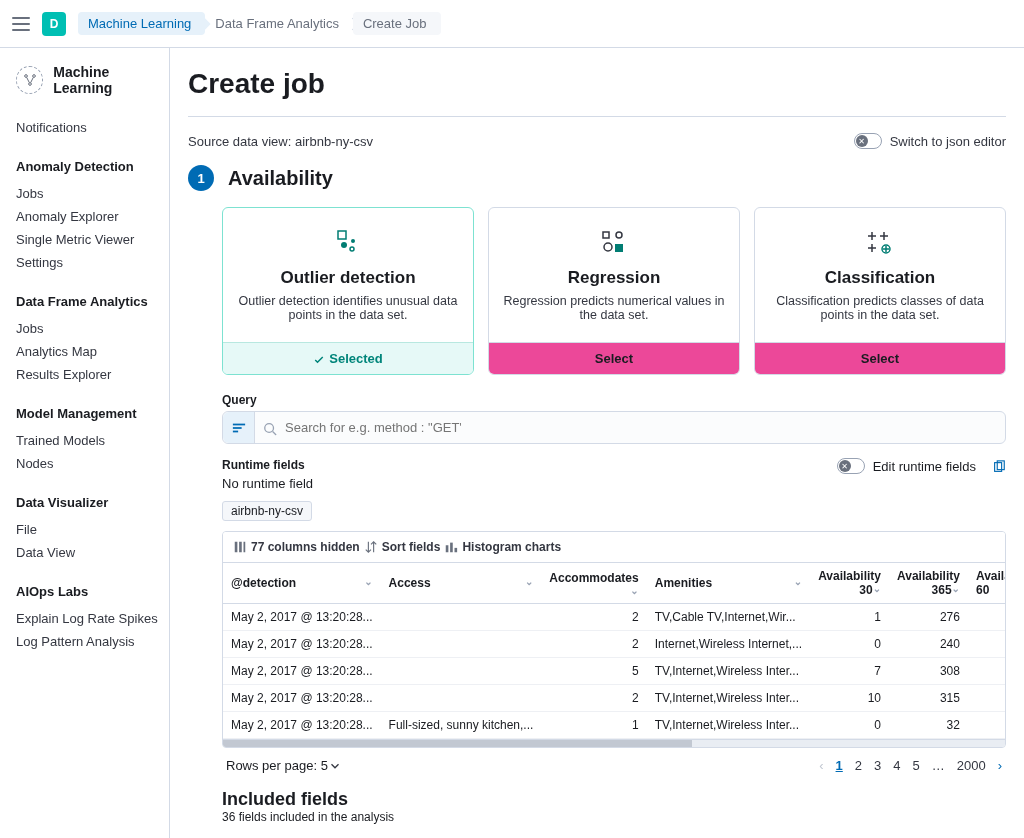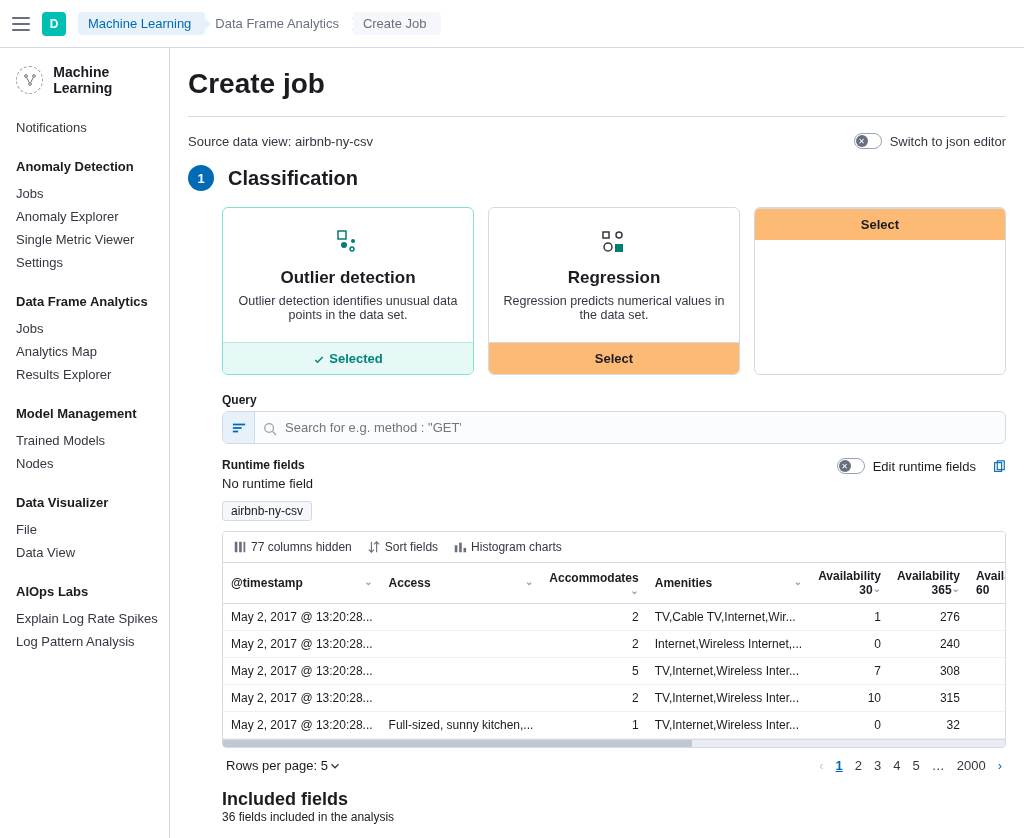--- a/index.html
+++ b/index.html
@@ -35,38 +35,38 @@
   .step-num { width:26px; height:26px; border-radius:50%; background:#006bb4; color:#fff; display:flex; align-items:center; justify-content:center; font-weight:600; font-size:13px; }
   .step-title { font-size:20px; font-weight:700; }
 
   .step-body { padding-left: 34px; }
   .cards { display:flex; gap:14px; margin-bottom:18px; }
   .card { flex:1; border:1px solid #d3dae6; border-radius:6px; overflow:hidden; cursor:pointer; background:#fff; }
   .card-body { padding:20px 14px; text-align:center; }
   .card-icon { height:30px; margin-bottom:10px; display:flex; align-items:center; justify-content:center; }
   .card-title { font-weight:700; font-size:17px; margin-bottom:6px; }
   .card-desc { font-size:12.5px; color:#343741; }
-  .card-footer { background:#fdba74; border-top:1px solid #d3dae6; text-align:center; padding:8px; font-size:13px; font-weight:600; }
+  .card-footer { background:#ec4899; border-top:1px solid #d3dae6; text-align:center; padding:8px; font-size:13px; font-weight:600; }
   .card.selected { border:1px solid #7de2d1; }
   .card.selected .card-footer { background:#e6f9f7; color:#00857a; border-top-color:#b8e8e0; }
 
   .label-sm { font-size:12px; font-weight:600; margin-bottom:4px; }
   .query-row { display:flex; align-items:stretch; border:1px solid #d3dae6; background:#fbfcfd; border-radius:6px; margin-bottom:14px; }
   .query-icon { width:32px; display:flex; align-items:center; justify-content:center; color:#006bb4; border-right:1px solid #d3dae6; background:#e6f1fa; border-radius:6px 0 0 6px;}
   .query-input { flex:1; border:none; background:transparent; padding:8px 10px 8px 30px; font-size:13px; outline:none; }
   .query-wrap { flex:1; position:relative; }
   .query-search-icon { position:absolute; left:8px; top:50%; transform:translateY(-50%); color:#98a2b3; }
 
   .runtime-row { display:flex; justify-content:space-between; align-items:flex-start; margin-bottom:10px; }
   .copy-icon { color:#006bb4; cursor:pointer; margin-left:8px; }
 
   .tag { display:inline-block; border:1px solid #d3dae6; background:#f5f7fa; border-radius:3px; padding:2px 8px; font-size:12px; margin-bottom:10px; }
 
   .table-wrap { border:1px solid #d3dae6; border-radius:4px; overflow:hidden; }
-  .toolbar { display:flex; align-items:center; gap:15px; padding:8px 10px; font-size:12px; border-bottom:1px solid #d3dae6; background:#fff; }
+  .toolbar { display:flex; align-items:center; gap:4px; padding:8px 10px; font-size:12px; border-bottom:1px solid #d3dae6; background:#fff;font-weight:bold; }
   .toolbar .tb-item { display:flex; align-items:center; gap:4px; cursor:pointer; color:#343741; }
   table.data { width:100%; border-collapse:collapse; font-size:12px; }
   table.data th { text-align:left; font-weight:600; padding:6px 8px; border-bottom:1px solid #d3dae6; background:#fff; position:relative; }
   table.data th .sort { float:right; color:#98a2b3; font-size:10px; }
   table.data td { padding:6px 8px; border-bottom:1px solid #eef0f4; white-space:nowrap; overflow:hidden; text-overflow:ellipsis; }
   table.data td.num, table.data th.num { text-align:right; }
   .pager { display:flex; justify-content:space-between; align-items:center; padding:10px 4px; font-size:13px; }
   .pager .rows { display:flex; align-items:center; cursor:pointer;justify-content:flex-end; }
   .pager .pages { display:flex; align-items:center; gap:12px; }
   .pager .pg { cursor:pointer; color:#343741; }
@@ -160,21 +160,21 @@
       <div class="switch-wrap">
         <div class="toggle">
             <div class="knob">✕</div>
           </div>
         <span>Switch to json editor</span>
       </div>
     </div>
 
     <div class="step-row">
       <div class="step-num">1</div>
-      <div class="step-title">Classification</div>
+      <div class="step-title">Availability</div>
     </div>
 
     <div class="step-body">
       
       <div class="cards">
         <div class="card selected">
           <div class="card-body">
             <div class="card-icon">
               <svg width="28" height="28" viewBox="0 0 28 28">
                   <rect x="4" y="2" width="8" height="8" fill="none" stroke="#017d73" stroke-width="1.5"></rect>
@@ -203,20 +203,33 @@
                   <rect x="15" y="15" width="8" height="8" fill="#017d73"></rect>
                 </svg>
             </div>
             <div class="card-title">Regression</div>
             <div class="card-desc">Regression predicts numerical values in the data set.</div>
           </div>
           <div class="card-footer">Select</div>
         </div>
 
         <div class="card">
+          <div class="card-body">
+            <div class="card-icon">
+              <svg width="28" height="28" viewBox="0 0 28 28">
+                  <path d="M6 3v8M2 7h8" stroke="#343741" stroke-width="1.5"></path>
+                  <path d="M18 3v8M14 7h8" stroke="#343741" stroke-width="1.5"></path>
+                  <circle cx="20" cy="20" r="4" fill="none" stroke="#017d73" stroke-width="1.5"></circle>
+                  <path d="M20 17v6M17 20h6" stroke="#017d73" stroke-width="1.5"></path>
+                  <path d="M6 15v8M2 19h8" stroke="#343741" stroke-width="1.5"></path>
+                </svg>
+            </div>
+            <div class="card-title">Classification</div>
+            <div class="card-desc">Classification predicts classes of data points in the data set.</div>
+          </div>
           <div class="card-footer">Select</div>
         </div>
       </div>
 
       
       <div class="label-sm">Query</div>
       <div class="query-row">
         <div class="query-icon">
           <svg class="icon" viewBox="0 0 16 16">
               <rect x="1" y="3" width="14" height="2" fill="#006bb4"></rect>
@@ -288,21 +301,21 @@
               <col style="width:130px">
               <col style="width:130px">
               <col style="width:110px">
               <col style="width:145px">
               <col style="width:110px">
               <col style="width:115px">
               <col>
             </colgroup>
           <thead>
               <tr>
-            <th><span>@timestamp</span><span class="sort">⌄</span></th>
+            <th><span>@detection</span><span class="sort">⌄</span></th>
             <th><span>Access</span><span class="sort">⌄</span></th>
             <th class="num"><span>Accommodates</span><span class="sort">⌄</span></th>
             <th><span>Amenities</span><span class="sort">⌄</span></th>
             <th class="num"><span>Availability 30</span><span class="sort">⌄</span></th>
             <th class="num"><span>Availability 365</span><span class="sort">⌄</span></th>
             <th><span>Availability 60</span></th>
           </tr>
             </thead>
           <tbody id="data-rows">
               <tr>

